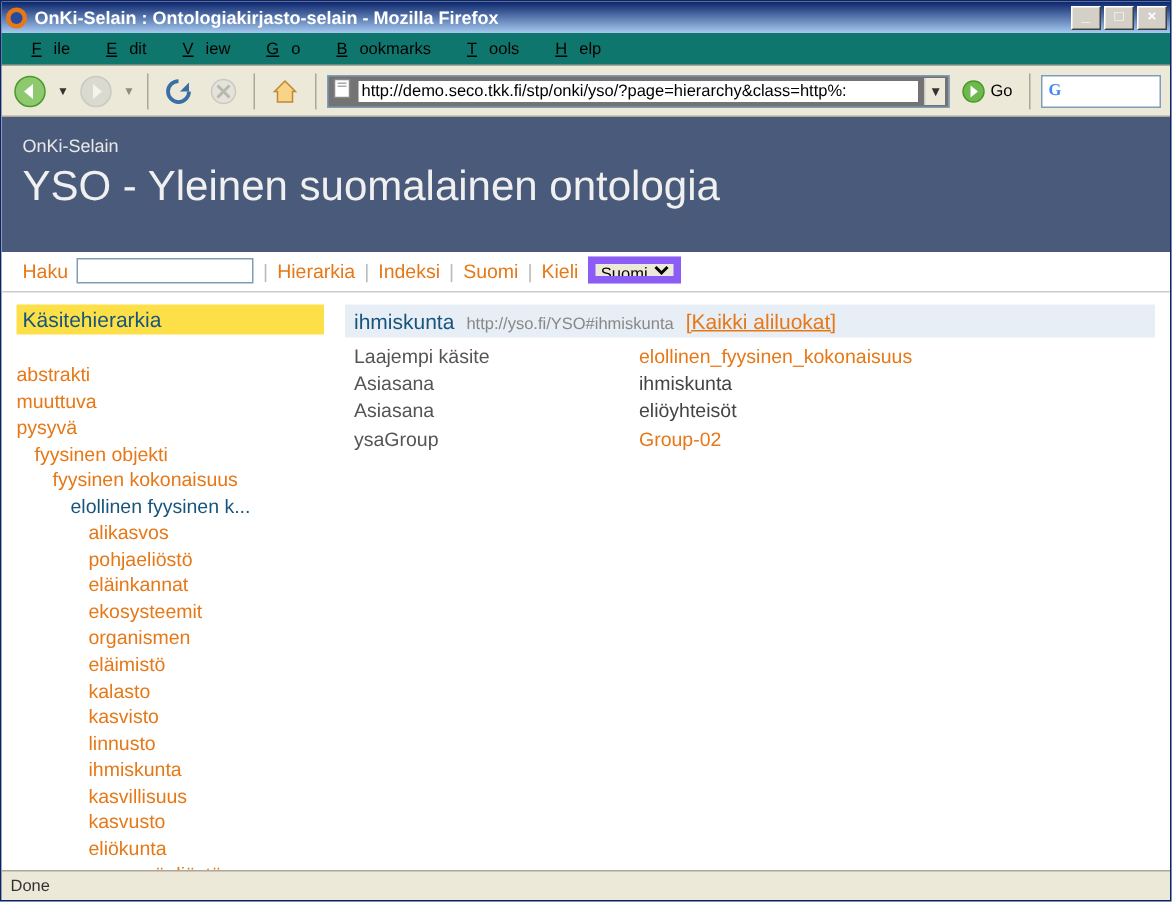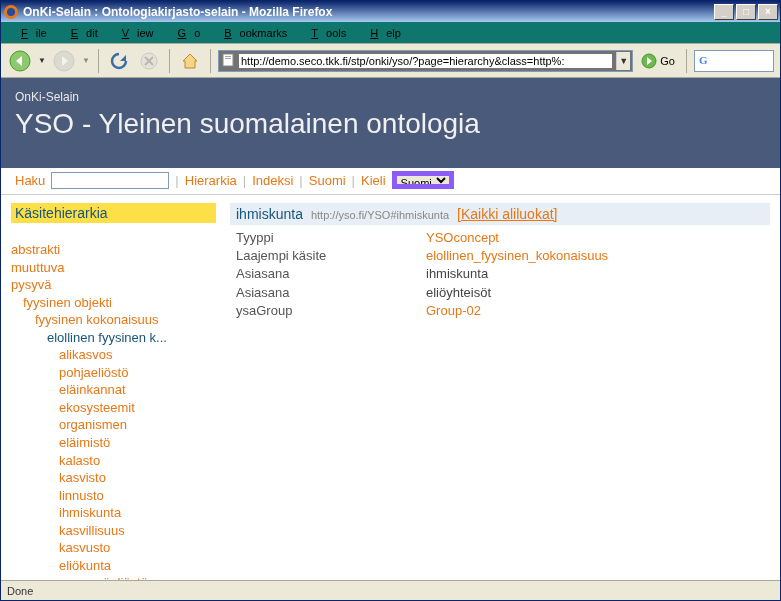--- a/index.html
+++ b/index.html
@@ -310,24 +310,20 @@
         </div>
     </div>
     <div class="main">
       <div class="concepthead">
         <span class="name">ihmiskunta</span>
         <span class="uri">http://yso.fi/YSO#ihmiskunta</span>
         <a href="#" class="all">[Kaikki aliluokat]</a>
       </div>
       <div class="props" id="props">
           <div class="prow">
-            <div class="plabel">Tyyppi</div>
-            <div class="pval"><a href="#">YSOconcept</a></div>
-          </div>
-          <div class="prow">
             <div class="plabel">Laajempi käsite</div>
             <div class="pval"><a href="#">elollinen_fyysinen_kokonaisuus</a></div>
           </div>
           <div class="prow">
             <div class="plabel">Asiasana</div>
             <div class="pval">ihmiskunta</div>
           </div>
           <div class="prow">
             <div class="plabel">Asiasana</div>
             <div class="pval">eliöyhteisöt</div>

